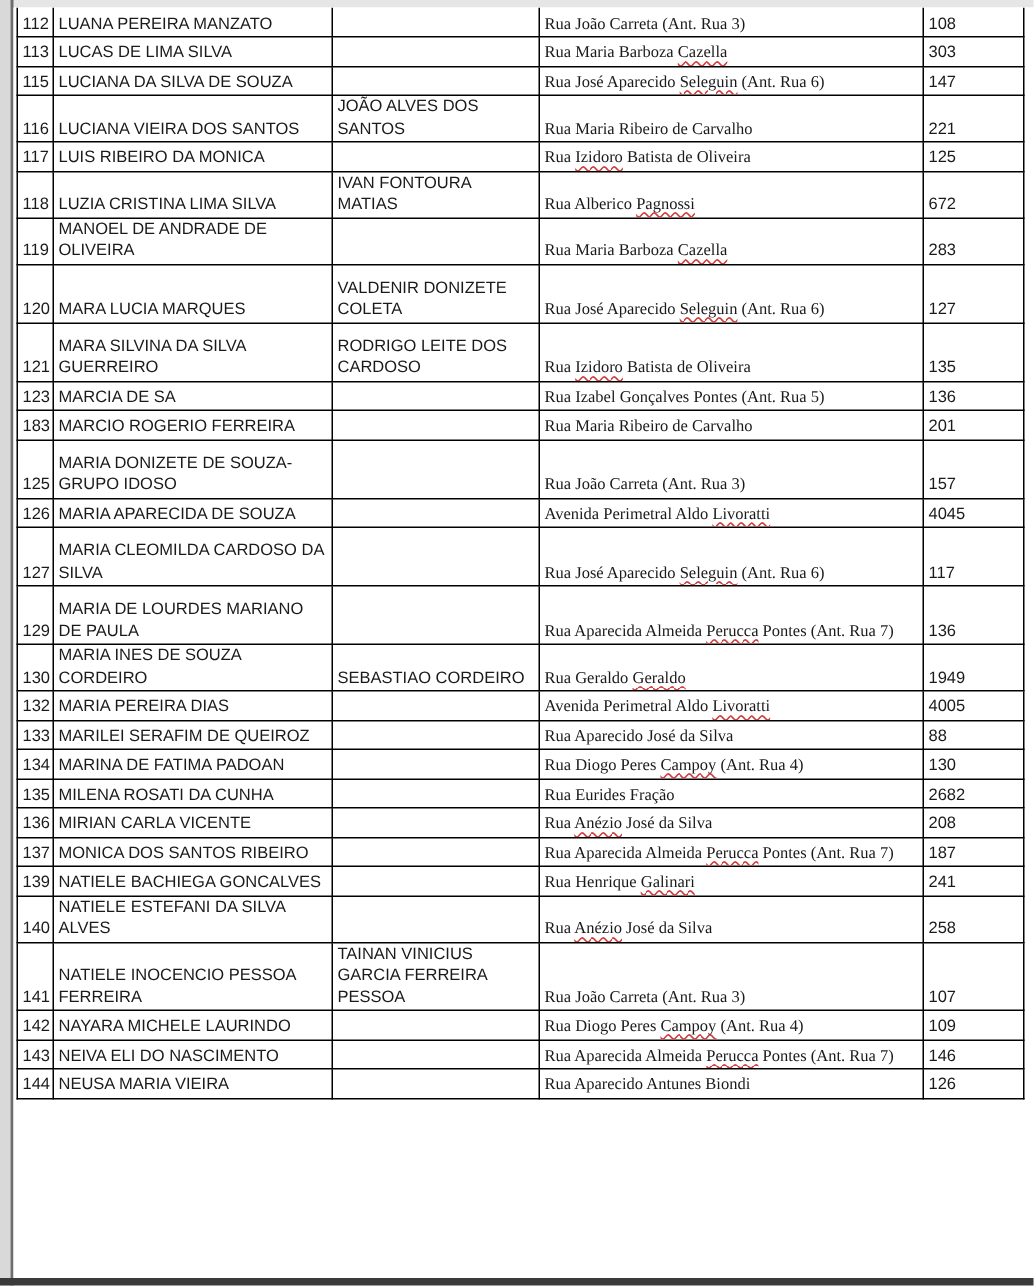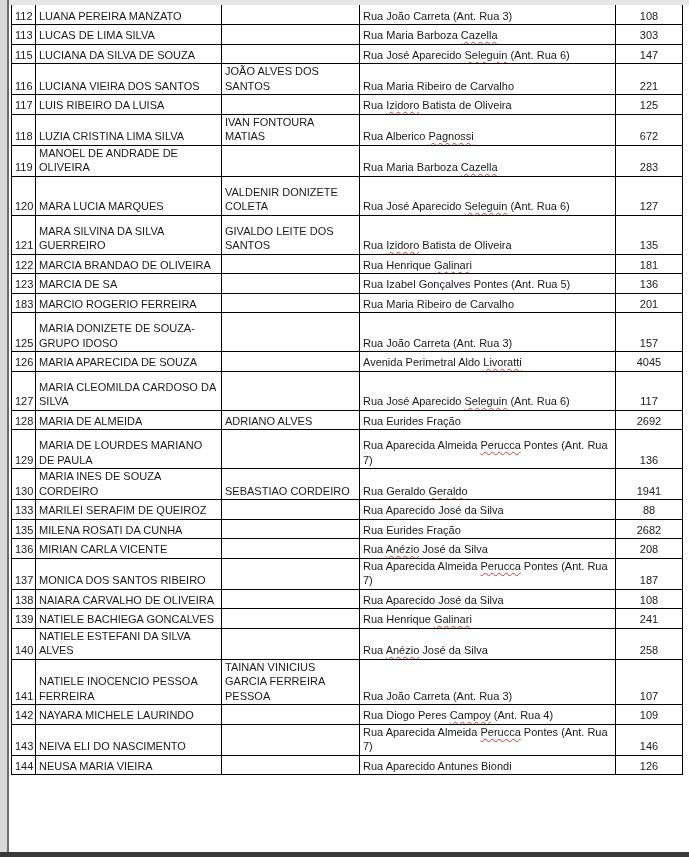--- a/index.html
+++ b/index.html
@@ -41,22 +41,22 @@
     line-height: 14.5px;
     overflow: hidden;
     white-space: normal;
   }
   table.list tr { height: 19.5px; }
   table.list tr.tall { height: 39px; }
   table.list tr:first-child td { border-top: none; }
   td.c-num { width: 17px; text-align: center; padding: 0 2px 1px 2px; }
   td.c-name { width: 179px; }
   td.c-spouse { width: 131px; }
-  td.c-street { width: 249px; }
-  td.c-house { width: 60px; text-align: center; }
+  td.c-street { width: 249px; font-family: Liberation Serif, serif; }
+  td.c-house { width: 60px; }
   .sq { text-decoration: underline wavy #d23a3a; text-decoration-thickness: 1px; text-underline-offset: 2px; }
   .bottom-bar {
     position: absolute; left: 0; top: 852px; width: 689px; height: 5px;
     background: #3a3a3a;
   }
 </style>
 </head>
 <body>
 
 <div class="top-strip"></div>
@@ -89,21 +89,21 @@
         </tr>
         <tr>
           <td class="c-num">116</td>
           <td class="c-name">LUCIANA VIEIRA DOS SANTOS</td>
           <td class="c-spouse">JOÃO ALVES DOS SANTOS</td>
           <td class="c-street">Rua Maria Ribeiro de Carvalho</td>
           <td class="c-house">221</td>
         </tr>
         <tr>
           <td class="c-num">117</td>
-          <td class="c-name">LUIS RIBEIRO DA LUISA</td>
+          <td class="c-name">LUIS RIBEIRO DA MONICA</td>
           <td class="c-spouse"></td>
           <td class="c-street">Rua <span class="sq">Izidoro</span> Batista de Oliveira</td>
           <td class="c-house">125</td>
         </tr>
         <tr>
           <td class="c-num">118</td>
           <td class="c-name">LUZIA CRISTINA LIMA SILVA</td>
           <td class="c-spouse">IVAN FONTOURA MATIAS</td>
           <td class="c-street">Rua Alberico <span class="sq">Pagnossi</span></td>
           <td class="c-house">672</td>
@@ -118,32 +118,25 @@
         <tr class="tall">
           <td class="c-num">120</td>
           <td class="c-name">MARA LUCIA MARQUES</td>
           <td class="c-spouse">VALDENIR DONIZETE COLETA</td>
           <td class="c-street">Rua José Aparecido <span class="sq">Seleguin</span> (Ant. Rua 6)</td>
           <td class="c-house">127</td>
         </tr>
         <tr class="tall">
           <td class="c-num">121</td>
           <td class="c-name">MARA SILVINA DA SILVA GUERREIRO</td>
-          <td class="c-spouse">GIVALDO LEITE DOS SANTOS</td>
+          <td class="c-spouse">RODRIGO LEITE DOS CARDOSO</td>
           <td class="c-street">Rua <span class="sq">Izidoro</span> Batista de Oliveira</td>
           <td class="c-house">135</td>
         </tr>
         <tr>
-          <td class="c-num">122</td>
-          <td class="c-name">MARCIA BRANDAO DE OLIVEIRA</td>
-          <td class="c-spouse"></td>
-          <td class="c-street">Rua Henrique <span class="sq">Galinari</span></td>
-          <td class="c-house">181</td>
-        </tr>
-        <tr>
           <td class="c-num">123</td>
           <td class="c-name">MARCIA DE SA</td>
           <td class="c-spouse"></td>
           <td class="c-street">Rua Izabel Gonçalves Pontes (Ant. Rua 5)</td>
           <td class="c-house">136</td>
         </tr>
         <tr>
           <td class="c-num">183</td>
           <td class="c-name">MARCIO ROGERIO FERREIRA</td>
           <td class="c-spouse"></td>
@@ -163,76 +156,76 @@
           <td class="c-spouse"></td>
           <td class="c-street">Avenida Perimetral Aldo <span class="sq">Livoratti</span></td>
           <td class="c-house">4045</td>
         </tr>
         <tr class="tall">
           <td class="c-num">127</td>
           <td class="c-name">MARIA CLEOMILDA CARDOSO DA SILVA</td>
           <td class="c-spouse"></td>
           <td class="c-street">Rua José Aparecido <span class="sq">Seleguin</span> (Ant. Rua 6)</td>
           <td class="c-house">117</td>
-        </tr>
-        <tr>
-          <td class="c-num">128</td>
-          <td class="c-name">MARIA DE ALMEIDA</td>
-          <td class="c-spouse">ADRIANO ALVES</td>
-          <td class="c-street">Rua Eurides Fração</td>
-          <td class="c-house">2692</td>
         </tr>
         <tr class="tall">
           <td class="c-num">129</td>
           <td class="c-name">MARIA DE LOURDES MARIANO DE PAULA</td>
           <td class="c-spouse"></td>
           <td class="c-street">Rua Aparecida Almeida <span class="sq">Perucca</span> Pontes (Ant. Rua 7)</td>
           <td class="c-house">136</td>
         </tr>
         <tr>
           <td class="c-num">130</td>
           <td class="c-name">MARIA INES DE SOUZA CORDEIRO</td>
           <td class="c-spouse">SEBASTIAO CORDEIRO</td>
           <td class="c-street">Rua Geraldo <span class="sq">Geraldo</span></td>
-          <td class="c-house">1941</td>
+          <td class="c-house">1949</td>
+        </tr>
+        <tr>
+          <td class="c-num">132</td>
+          <td class="c-name">MARIA PEREIRA DIAS</td>
+          <td class="c-spouse"></td>
+          <td class="c-street">Avenida Perimetral Aldo <span class="sq">Livoratti</span></td>
+          <td class="c-house">4005</td>
         </tr>
         <tr>
           <td class="c-num">133</td>
           <td class="c-name">MARILEI SERAFIM DE QUEIROZ</td>
           <td class="c-spouse"></td>
           <td class="c-street">Rua Aparecido José da Silva</td>
           <td class="c-house">88</td>
         </tr>
         <tr>
+          <td class="c-num">134</td>
+          <td class="c-name">MARINA DE FATIMA PADOAN</td>
+          <td class="c-spouse"></td>
+          <td class="c-street">Rua Diogo Peres <span class="sq">Campoy</span> (Ant. Rua 4)</td>
+          <td class="c-house">130</td>
+        </tr>
+        <tr>
           <td class="c-num">135</td>
           <td class="c-name">MILENA ROSATI DA CUNHA</td>
           <td class="c-spouse"></td>
           <td class="c-street">Rua Eurides Fração</td>
           <td class="c-house">2682</td>
         </tr>
         <tr>
           <td class="c-num">136</td>
           <td class="c-name">MIRIAN CARLA VICENTE</td>
           <td class="c-spouse"></td>
           <td class="c-street">Rua <span class="sq">Anézio</span> José da Silva</td>
           <td class="c-house">208</td>
         </tr>
         <tr>
           <td class="c-num">137</td>
           <td class="c-name">MONICA DOS SANTOS RIBEIRO</td>
           <td class="c-spouse"></td>
           <td class="c-street">Rua Aparecida Almeida <span class="sq">Perucca</span> Pontes (Ant. Rua 7)</td>
           <td class="c-house">187</td>
-        </tr>
-        <tr>
-          <td class="c-num">138</td>
-          <td class="c-name">NAIARA CARVALHO DE OLIVEIRA</td>
-          <td class="c-spouse"></td>
-          <td class="c-street">Rua Aparecido José da Silva</td>
-          <td class="c-house">108</td>
         </tr>
         <tr>
           <td class="c-num">139</td>
           <td class="c-name">NATIELE BACHIEGA GONCALVES</td>
           <td class="c-spouse"></td>
           <td class="c-street">Rua Henrique <span class="sq">Galinari</span></td>
           <td class="c-house">241</td>
         </tr>
         <tr>
           <td class="c-num">140</td>

